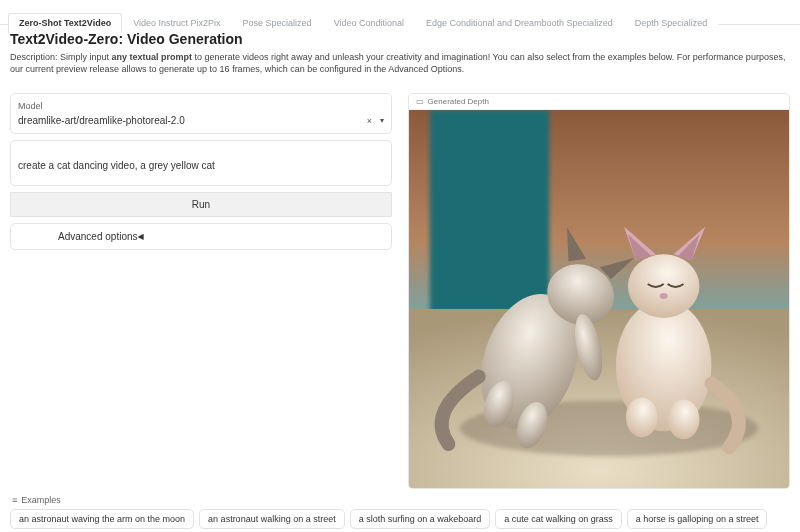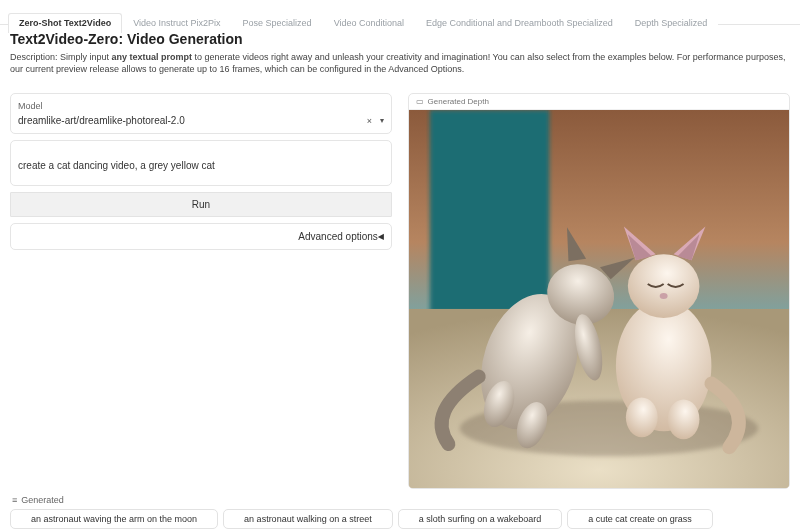--- a/index.html
+++ b/index.html
@@ -80,22 +80,22 @@
     background: #f1f1f1;
     border: 1px solid #e3e3e3;
     border-radius: 1px;
     font-size: 10px;
     font-weight: 500;
     color: #333;
     cursor: pointer;
     margin-bottom: 6px;
   }
   .adv-row {
-    display:flex; justify-content:flex-end; align-items:center;
-    font-size:10px; color:#333;
+    display:flex; justify-content:flex-start; align-items:center;
+    font-size:10px; color:#333;margin-left:40px;
   }
   .video-panel {
     border: 1px solid #e5e5e5;
     border-radius: 5px;
     overflow: hidden;
     background:#fff;
   }
   .video-head {
     display:flex; align-items:center; gap:4px;
     padding: 3px 7px;
@@ -111,21 +111,21 @@
   }
   svg.cats { width:100%; height:100%; display:block; }
   .examples-head {
     display:flex; align-items:center; gap:4px;
     font-size: 9px; color:#666; margin: 6px 0 4px 2px;
   }
   .example-row { display:flex; flex-wrap:wrap; gap:5px; }
   .example-chip {
     border:1px solid #e2e2e2;
     border-radius: 5px;
-    padding: 4px 20px;
+    padding: 4px 8px;
     font-size: 9px;
     color:#333;
     background:#fff;
     cursor:pointer;
   }
   .tri { font-size: 8px; }
   .caret { font-size: 8px; }
 </style>
 </head>
 <body>
@@ -234,26 +234,26 @@
               <path d="M78,110 q44,30 18,64" stroke="#cdb69c" stroke-width="14" fill="none" stroke-linecap="round"></path>
             </g>
           </svg>
         </div>
       </div>
     </div>
   </div>
 
   <div class="examples-head">
     <span>≡</span>
-    <span>Generated</span>
+    <span>Examples</span>
   </div>
   <div class="example-row" id="examples-row">
       <div class="example-chip">an astronaut waving the arm on the moon</div>
       <div class="example-chip">an astronaut walking on a street</div>
       <div class="example-chip">a sloth surfing on a wakeboard</div>
-      <div class="example-chip">a cute cat create on grass</div>
+      <div class="example-chip">a cute cat walking on grass</div>
       <div class="example-chip">a horse is galloping on a street</div>
       <div class="example-chip">an astronaut is skiing down the hill</div>
       <div class="example-chip">a gorilla walking alone down the street</div>
       <div class="example-chip">a gorilla dancing on times square</div>
       <div class="example-chip">A panda dancing dancing like crazy on Times Square</div>
     </div>
 </div>
 
 </body></html>

